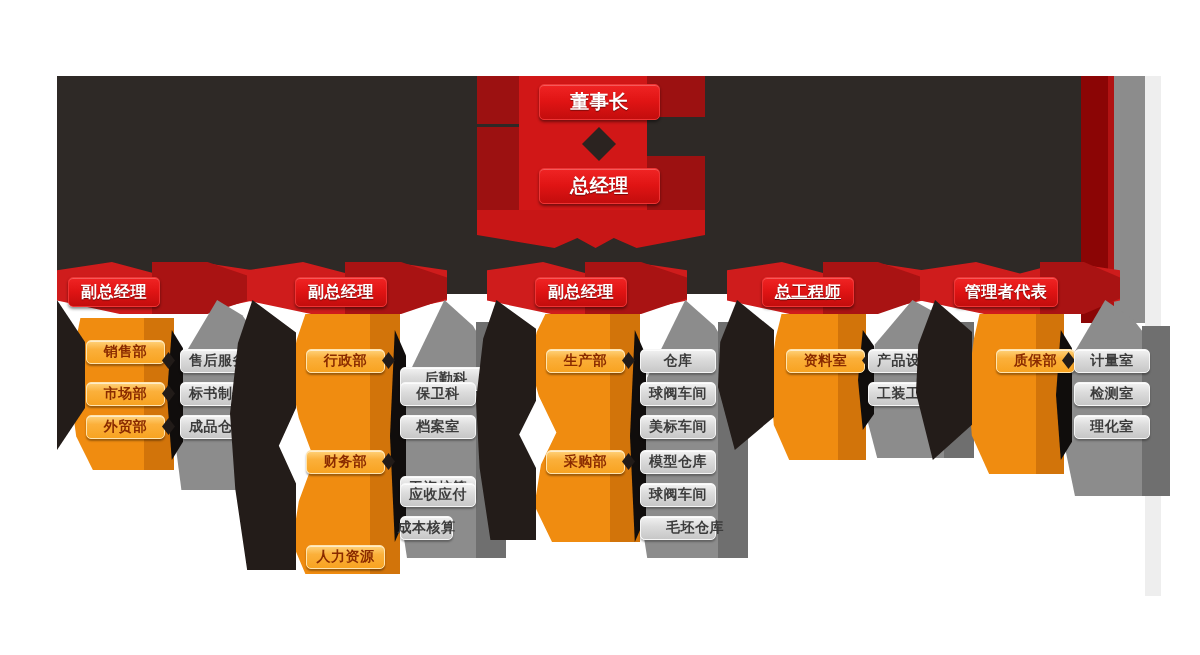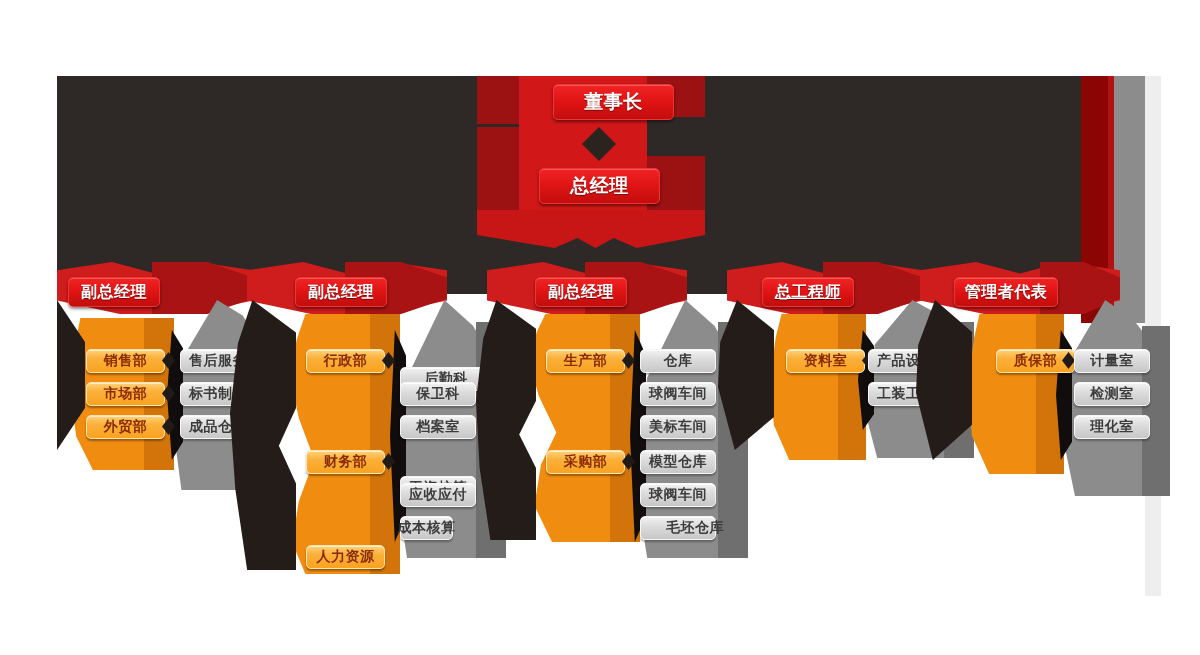--- a/index.html
+++ b/index.html
@@ -92,40 +92,40 @@
   <div class="wedge-red-d shape" style="left:477px;top:76px;width:42px;height:48px;"></div>
   <div class="wedge-red-d shape" style="left:477px;top:127px;width:42px;height:83px;"></div>
 
   <div class="wedge-red-d shape" style="left:647px;top:76px;width:58px;height:41px;"></div>
   <div class="wedge-red-d shape" style="left:647px;top:156px;width:58px;height:54px;"></div>
 
   <div class="wedge-red shape" style="left:519px;top:76px;width:128px;height:134px;background:#d11717;"></div>
 
   <div class="shape" style="left:477px;top:210px;width:228px;height:38px;background:#c81616;clip-path:polygon(0 0,100% 0,100% 66%,70% 100%,60% 74%,52% 100%,44% 74%,34% 100%,0 66%);"></div>
 
-  <div class="chip chip-red big" style="left:539px;top:84px;width:121px;margin-left:14px;">董事长</div>
+  <div class="chip chip-red big" style="left:539px;top:84px;width:121px;">董事长</div>
 
   <div class="diamond-red" style="left:582px;top:127px;"></div>
 
   <div class="chip chip-red big" style="left:539px;top:168px;width:121px;">总经理</div>
 
   <div class="shape" style="left:57px;top:262px;width:196px;height:52px;background:#cf1c1c;clip-path:polygon(0 16%,28% 0,50% 22%,72% 0,100% 16%,100% 74%,68% 100%,32% 100%,0 74%);"></div>
   <div class="shape" style="left:152px;top:262px;width:101px;height:52px;background:#a91313;clip-path:polygon(0 0,55% 0,100% 30%,100% 70%,55% 100%,0 100%);"></div>
   <div class="chip chip-red" style="left:68px;top:277px;width:92px;">副总经理</div>
 
   <div class="shape" style="left:70px;top:318px;width:104px;height:152px;background:#f08c10;clip-path:polygon(10% 0,100% 0,100% 100%,22% 100%,6% 78%,0 48%,4% 20%);"></div>
   <div class="shape" style="left:144px;top:318px;width:30px;height:152px;background:#d2740a;"></div>
 
   <div class="shape" style="left:57px;top:300px;width:28px;height:150px;background:#231c19;clip-path:polygon(0 0,100% 28%,100% 72%,0 100%);"></div>
 
   <div class="shape" style="left:173px;top:300px;width:105px;height:190px;background:#8c8c8c;clip-path:polygon(42% 0,66% 8%,100% 34%,100% 100%,8% 100%,0 66%,14% 26%);"></div>
   <div class="shape" style="left:247px;top:320px;width:31px;height:170px;background:#6f6f6f;"></div>
   <div class="shape" style="left:167px;top:330px;width:16px;height:130px;background:#100d0c;clip-path:polygon(30% 0,100% 14%,100% 86%,30% 100%,0 50%);"></div>
 
-  <div class="chip chip-orange" style="left:86px;top:349px;width:79px;">销售部</div>
+  <div class="chip chip-orange" style="left:86px;top:340px;width:79px;">销售部</div>
   <div class="chip chip-orange" style="left:86px;top:382px;width:79px;">市场部</div>
   <div class="chip chip-orange" style="left:86px;top:415px;width:79px;">外贸部</div>
   <div class="diamond" style="left:162px;top:352px;"></div>
   <div class="diamond" style="left:162px;top:385px;"></div>
   <div class="diamond" style="left:162px;top:418px;"></div>
 
   <div class="chip chip-gray" style="left:180px;top:349px;width:76px;">售后服务</div>
   <div class="chip chip-gray" style="left:180px;top:382px;width:76px;">标书制作</div>
   <div class="chip chip-gray" style="left:180px;top:415px;width:76px;">成品仓库</div>
 

